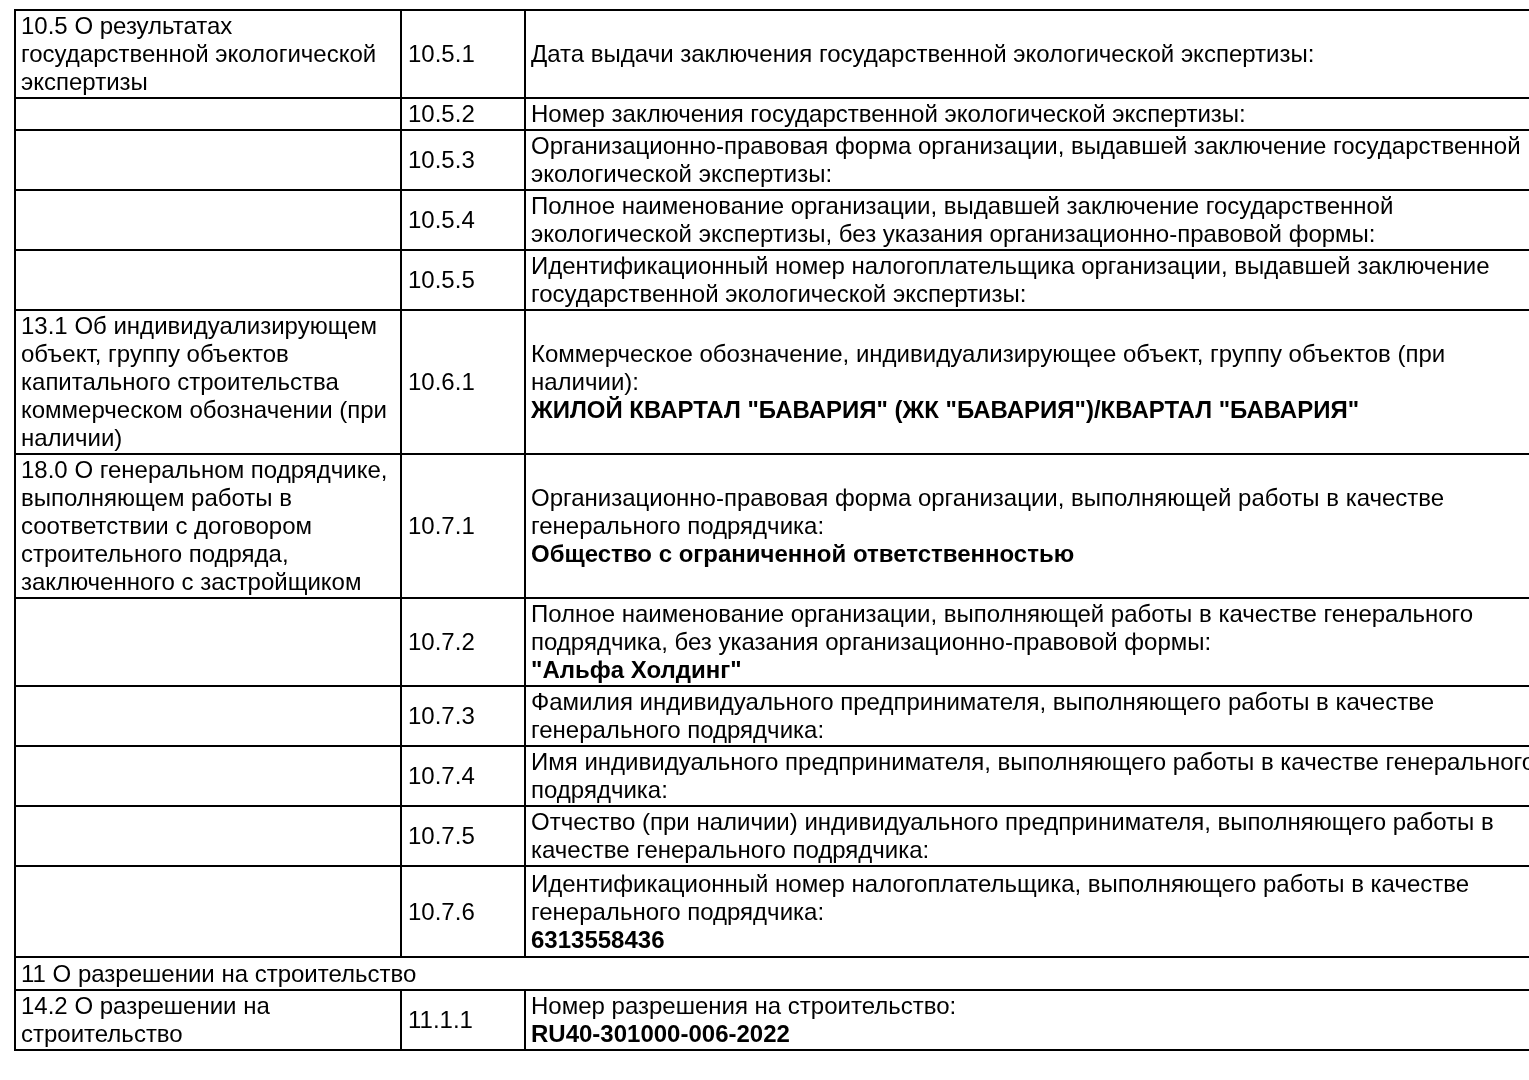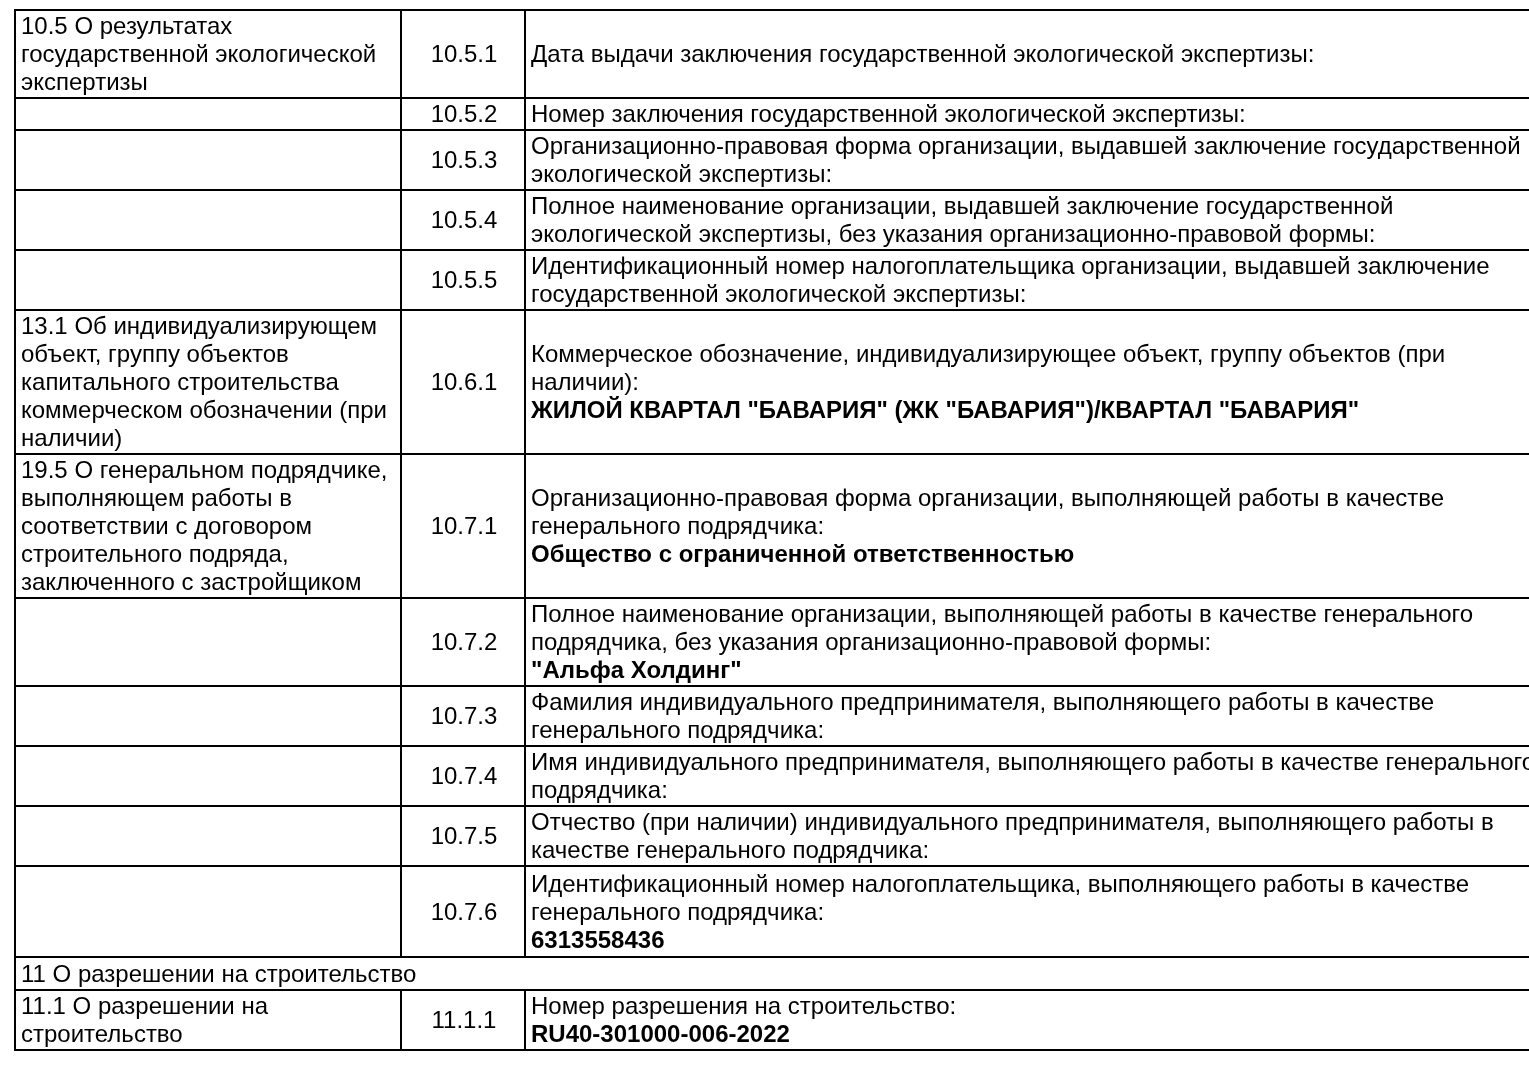--- a/index.html
+++ b/index.html
@@ -34,21 +34,20 @@
     overflow: hidden;
     word-wrap: break-word;
   }
   td.col-section {
     width: 375px;
     vertical-align: top;
   }
   td.col-num {
     width: 112px;
     padding-left: 6px;
-    text-align: center;
   }
   td.col-desc {
     width: 1009px;
   }
   td.col-full {
     vertical-align: middle;
   }
   .field-value {
     font-weight: bold;
   }
@@ -132,21 +131,21 @@
       <div>10.6.1</div>
     </td>
     <td class="col-desc">
       <div class="field-label">Коммерческое обозначение, индивидуализирующее объект, группу объектов (при наличии):</div>
       <div class="field-value">ЖИЛОЙ КВАРТАЛ "БАВАРИЯ" (ЖК "БАВАРИЯ")/КВАРТАЛ "БАВАРИЯ"</div>
     </td>
   </tr>
 
   <tr class="table-row" style="height: 142px;">
     <td class="col-section">
-      <div>19.5 О генеральном подрядчике, выполняющем работы в соответствии с договором строительного подряда, заключенного с застройщиком</div>
+      <div>18.0 О генеральном подрядчике, выполняющем работы в соответствии с договором строительного подряда, заключенного с застройщиком</div>
     </td>
     <td class="col-num">
       <div>10.7.1</div>
     </td>
     <td class="col-desc">
       <div class="field-label">Организационно-правовая форма организации, выполняющей работы в качестве генерального подрядчика:</div>
       <div class="field-value">Общество с ограниченной ответственностью</div>
     </td>
   </tr>
 
@@ -216,21 +215,21 @@
   </tr>
 
   <tr class="table-row" style="height: 33px;">
     <td class="col-full" colspan="3">
       <div>11 О разрешении на строительство</div>
     </td>
   </tr>
 
   <tr class="table-row" style="height: 60px;">
     <td class="col-section">
-      <div>11.1 О разрешении на строительство</div>
+      <div>14.2 О разрешении на строительство</div>
     </td>
     <td class="col-num">
       <div>11.1.1</div>
     </td>
     <td class="col-desc">
       <div class="field-label">Номер разрешения на строительство:</div>
       <div class="field-value">RU40-301000-006-2022</div>
     </td>
   </tr>
 </tbody>

